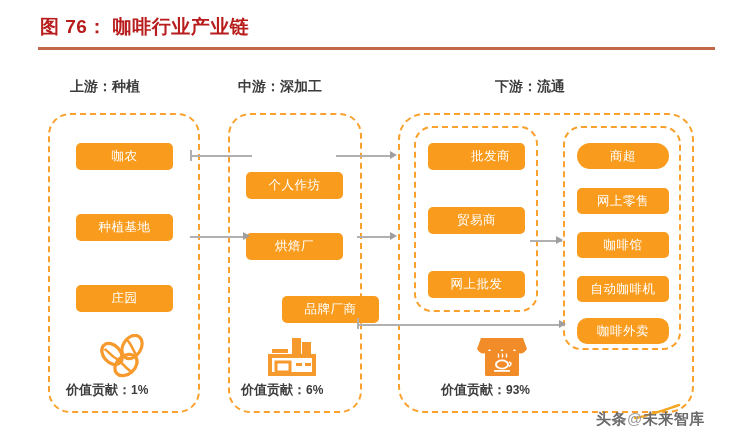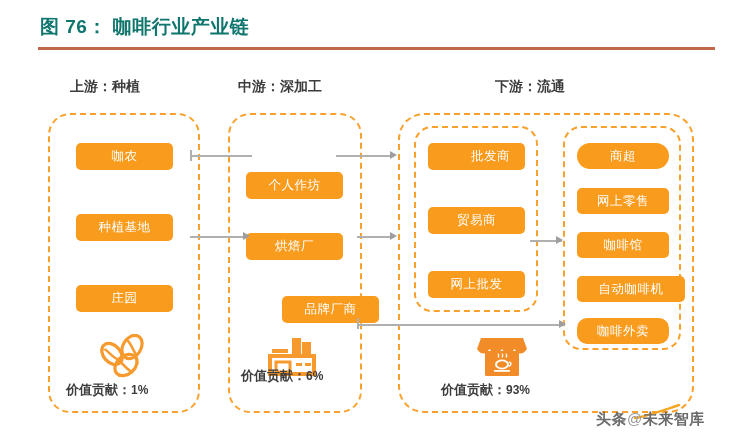--- a/index.html
+++ b/index.html
@@ -8,21 +8,21 @@
     background: #ffffff;
     font-family: "Liberation Sans", "DejaVu Sans", sans-serif;
     overflow: hidden;
   }
   #canvas { position: relative; width: 741px; height: 445px; background:#fff; }
 
   
   .fig-title {
     position: absolute; left: 40px; top: 14px;
     font-size: 19px; font-weight: bold;
-    color: #0f766e;
+    color: #b91c1c;
     letter-spacing: 0.5px;
     white-space: nowrap;
   }
   .title-rule {
     position: absolute; left: 38px; top: 47px;
     width: 677px; height: 3px; background: #c1674a;
   }
 
   
   .stage-header {
@@ -68,32 +68,32 @@
   #n-roast    { left: 246px; top: 233px; width: 97px; height: 27px; }
   #n-brand    { left: 246px; top: 296px; width: 97px; height: 27px; margin-left: 36px; }
   
   #n-whole    { left: 428px; top: 143px; width: 97px; height: 27px; padding-left: 28px; }
   #n-trade    { left: 428px; top: 207px; width: 97px; height: 27px; }
   #n-onlinew  { left: 428px; top: 271px; width: 97px; height: 27px; }
   
   #n-shop     { left: 577px; top: 143px; width: 92px; height: 26px; border-radius: 13px; }
   #n-onliner  { left: 577px; top: 188px; width: 92px; height: 26px; }
   #n-cafe     { left: 577px; top: 232px; width: 92px; height: 26px; }
-  #n-vending  { left: 577px; top: 276px; width: 108px; height: 26px; }
+  #n-vending  { left: 577px; top: 276px; width: 92px; height: 26px; }
   #n-delivery { left: 577px; top: 318px; width: 92px; height: 26px; border-radius: 10px; }
 
   
   .value-line {
     position: absolute;
     font-size: 13px; font-weight: bold; color: #3c3c3c;
     white-space: nowrap;
   }
   .value-line .pct { font-size: 12px; }
   #v-up   { left: 66px;  top: 381px; }
-  #v-mid  { left: 241px; top: 367px; }
+  #v-mid  { left: 241px; top: 381px; }
   #v-down { left: 441px; top: 381px; }
 
   
   .icon-wrap { position: absolute; }
   #ic-beans   { left: 96px;  top: 334px; }
   #ic-factory { left: 266px; top: 336px; }
   #ic-store   { left: 477px; top: 334px; }
 
   
   .arrow-line {

